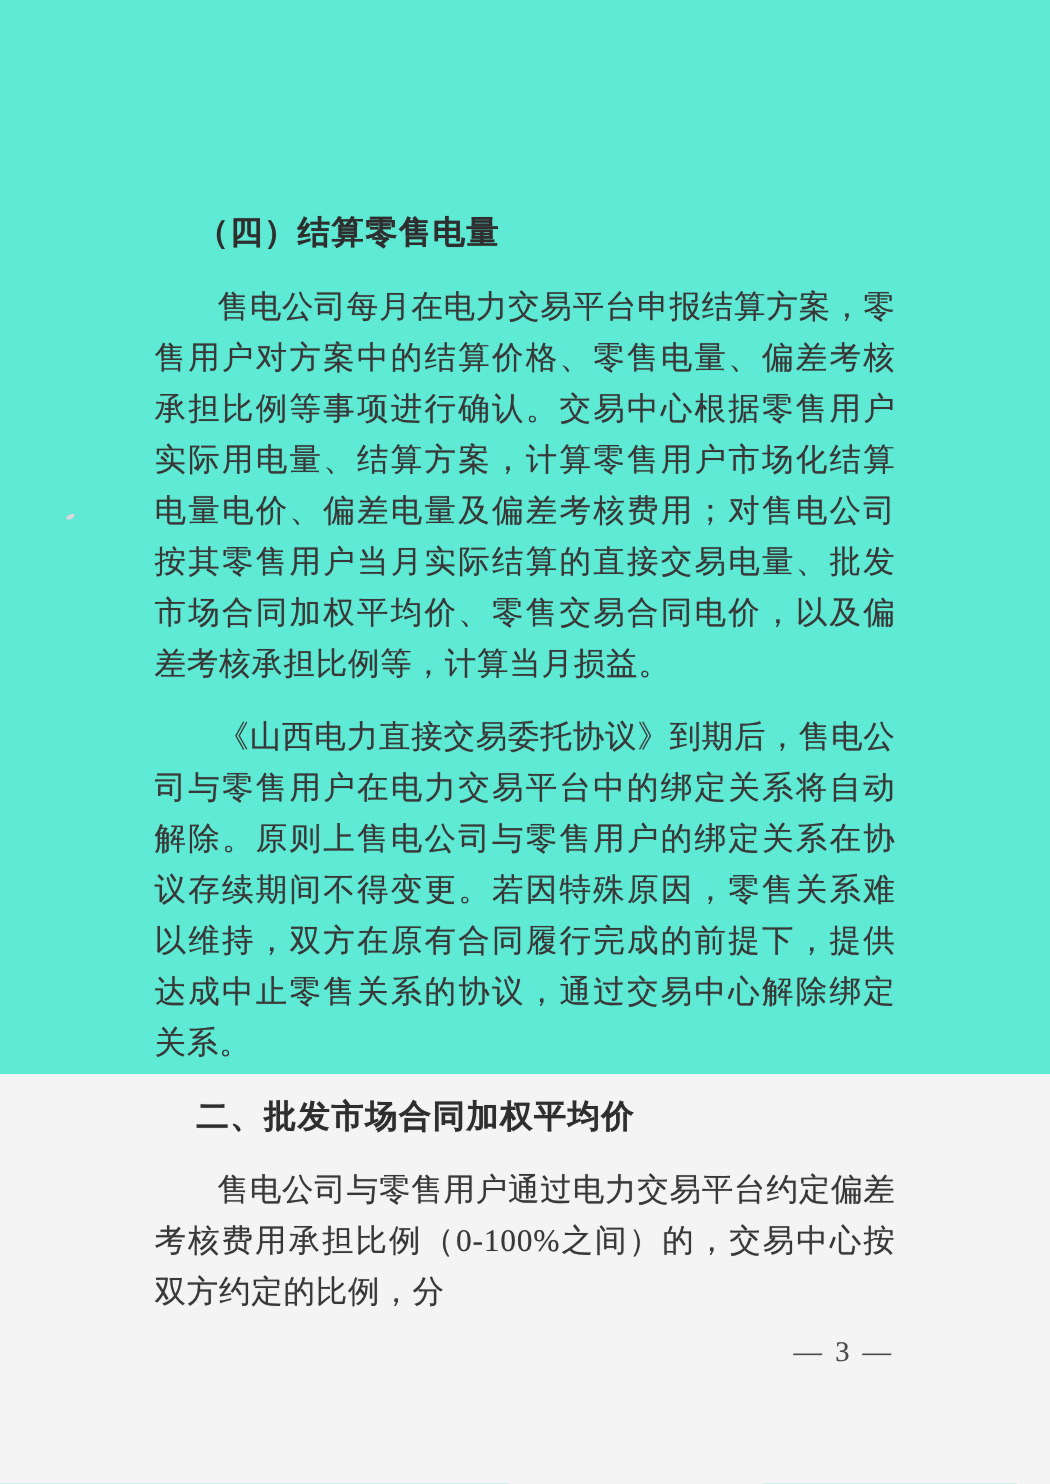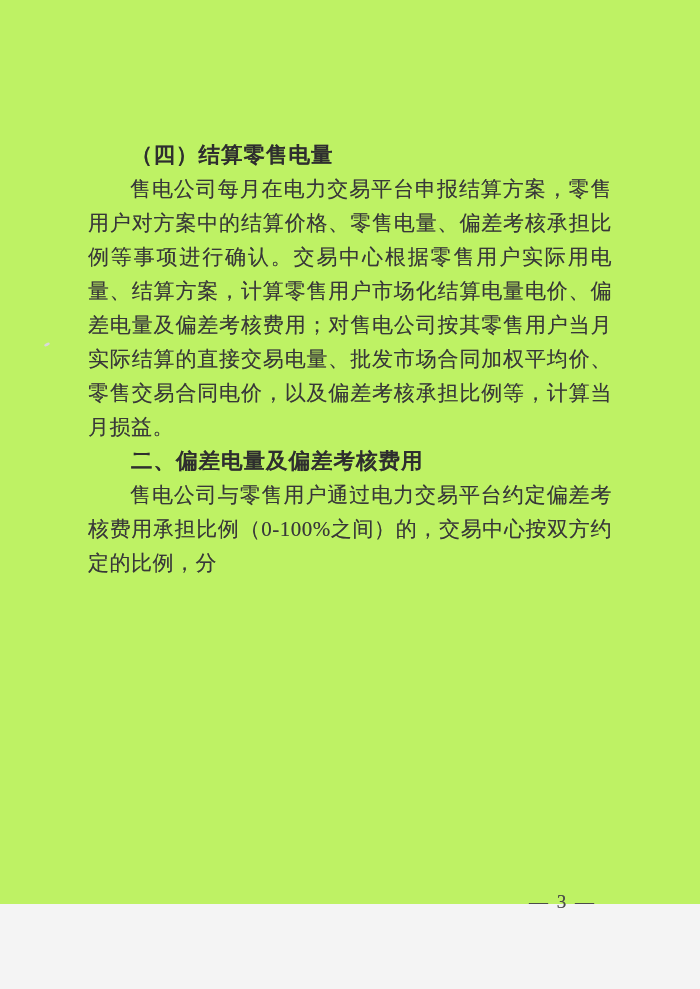--- a/index.html
+++ b/index.html
@@ -6,39 +6,39 @@
     margin: 0;
     padding: 0;
     width: 700px;
     height: 989px;
     overflow: hidden;
     background: #f4f4f4;
   }
   .page {
     position: relative;
     width: 700px;
-    height: 904px;
-    background: #bef264;
+    height: 716px;
+    background: #5eead4;
     font-family: "Liberation Serif", "DejaVu Serif", serif;
   }
   .text-column {
     position: absolute;
     left: 88px;
     top: 138px;
     width: 524px;
     color: #383838;
     font-size: 21px;
     line-height: 34px;
     text-align: justify;
     text-justify: inter-ideograph;
     letter-spacing: 0.5px;
     text-shadow: 0 0 0.5px rgba(70,70,70,0.55);
   }
   .para {
-    margin: 0;
+    margin: 15px;
     text-indent: 2em;
   }
   .heading {
     margin: 0;
     text-indent: 2em;
     font-weight: 700;
     font-size: 21.5px;
     letter-spacing: 1px;
     color: #2e2e2e;
   }
@@ -69,22 +69,23 @@
 <div class="page">
 
   <div class="scan-speck"></div>
 
   <div class="text-column">
     <p class="heading">（四）结算零售电量</p>
 
     <p class="para">售电公司每月在电力交易平台申报结算方案，零售用户对方案中的结算价格、零售电量、偏差考核承担比例等事项进行确认。交易中心根据零售用户实际用电量、结算方案，计算零售用户市场化结算电量电价、偏差电量及偏差考核费用；对售电公司按其零售用户当月实际结算的直接交易电量、批发市场合同加权平均价、零售交易合同电价，以及偏差考核承担比例等，计算当月损益。</p>
 
 
+    <p class="para">《山西电力直接交易委托协议》到期后，售电公司与零售用户在电力交易平台中的绑定关系将自动解除。原则上售电公司与零售用户的绑定关系在协议存续期间不得变更。若因特殊原因，零售关系难以维持，双方在原有合同履行完成的前提下，提供达成中止零售关系的协议，通过交易中心解除绑定关系。</p>
 
-    <p class="heading">二、偏差电量及偏差考核费用</p>
+    <p class="heading">二、批发市场合同加权平均价</p>
 
 
     <p class="para">售电公司与零售用户通过电力交易平台约定偏差考核费用承担比例（0-100%之间）的，交易中心按双方约定的比例，分</p>
   </div>
 
   <div class="footer-pagenum">— 3 —</div>
 
 </div>
 
 </body></html>

